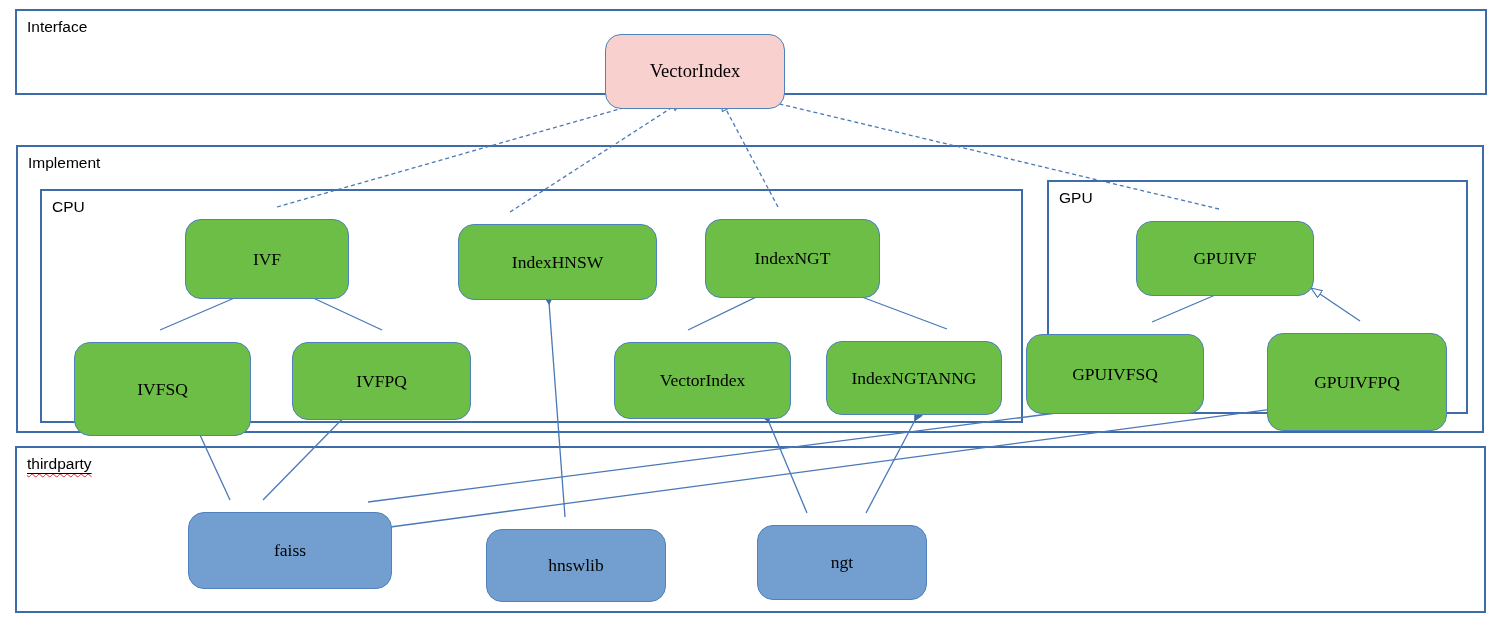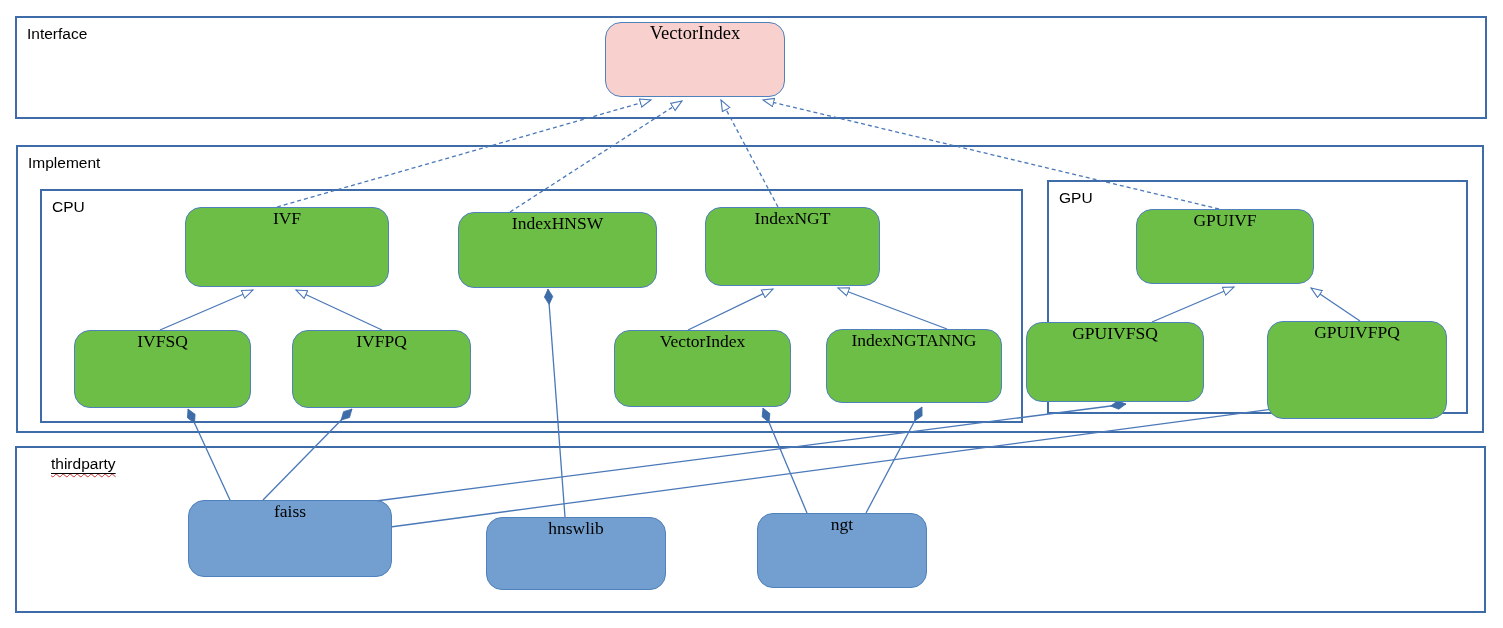--- a/index.html
+++ b/index.html
@@ -28,47 +28,47 @@
   .container .clabel{
     position:absolute;left:10px;top:7px;
     font-size:15.5px;color:var(--label-text);
     font-family:"Liberation Sans",sans-serif;
     white-space:nowrap;
   }
   .spellwrap{
     text-decoration:underline wavy var(--spellcheck-underline);
     text-decoration-thickness:1px;
     text-underline-offset:4px;
-    margin-left:24px;
   }
   .spellwrap .plainunder{text-decoration:underline;text-decoration-thickness:1px;}
   svg.wires{position:absolute;left:0;top:0;pointer-events:none;z-index:5;}
   .node{
     position:absolute;
     border:1.6px solid var(--node-border);
     border-radius:16px;
     box-sizing:border-box;
-    display:flex;justify-content:center;
+    display:flex;align-items:center;justify-content:center;
     z-index:10;
+    margin-top:12px;
   }
   .node .nlabel{
     font-family:"Liberation Serif",serif;
     font-size:17.5px;color:var(--label-text);
     white-space:nowrap;
   }
   .node.pink{background:var(--interface-node-fill);}
   .node.green{background:var(--implement-node-fill);}
   .node.blue{background:var(--thirdparty-node-fill);}
 </style>
 </head>
 <body>
 
 <div class="canvas">
 
-  <div class="container" style="left:15px;top:16px;width:1472px;height:103px">
+  <div class="container" style="left:15px;top:9px;width:1472px;height:86px">
     <div class="clabel">Interface</div>
   </div>
 
   <div class="container" style="left:16px;top:145px;width:1468px;height:288px">
     <div class="clabel">Implement</div>
   </div>
 
   <div class="container" style="left:40px;top:189px;width:983px;height:234px">
     <div class="clabel">CPU</div>
   </div>
@@ -115,33 +115,33 @@
       <line x1="866" y1="513" x2="922" y2="407" marker-end="url(#dia)"></line>
       <line x1="368" y1="502" x2="1126" y2="404" marker-end="url(#dia)"></line>
       <line x1="368" y1="530" x2="1340" y2="400" marker-end="url(#dia)"></line>
     </g>
   </svg>
 
   <div class="node pink" style="left:605px;top:22px;width:180px;height:75px">
     <span class="nlabel" style="font-size:18.5px">VectorIndex</span>
   </div>
 
-  <div class="node green" style="left:185px;top:207px;width:204px;height:80px">
+  <div class="node green" style="left:185px;top:207px;width:164px;height:80px">
     <span class="nlabel">IVF</span>
   </div>
 
   <div class="node green" style="left:458px;top:212px;width:199px;height:76px">
     <span class="nlabel">IndexHNSW</span>
   </div>
 
   <div class="node green" style="left:705px;top:207px;width:175px;height:79px">
     <span class="nlabel">IndexNGT</span>
   </div>
 
-  <div class="node green" style="left:74px;top:330px;width:177px;height:78px">
+  <div class="node green" style="left:74px;top:330px;width:177px;height:94px">
     <span class="nlabel">IVFSQ</span>
   </div>
 
   <div class="node green" style="left:292px;top:330px;width:179px;height:78px">
     <span class="nlabel">IVFPQ</span>
   </div>
 
   <div class="node green" style="left:614px;top:330px;width:177px;height:77px">
     <span class="nlabel">VectorIndex</span>
   </div>

